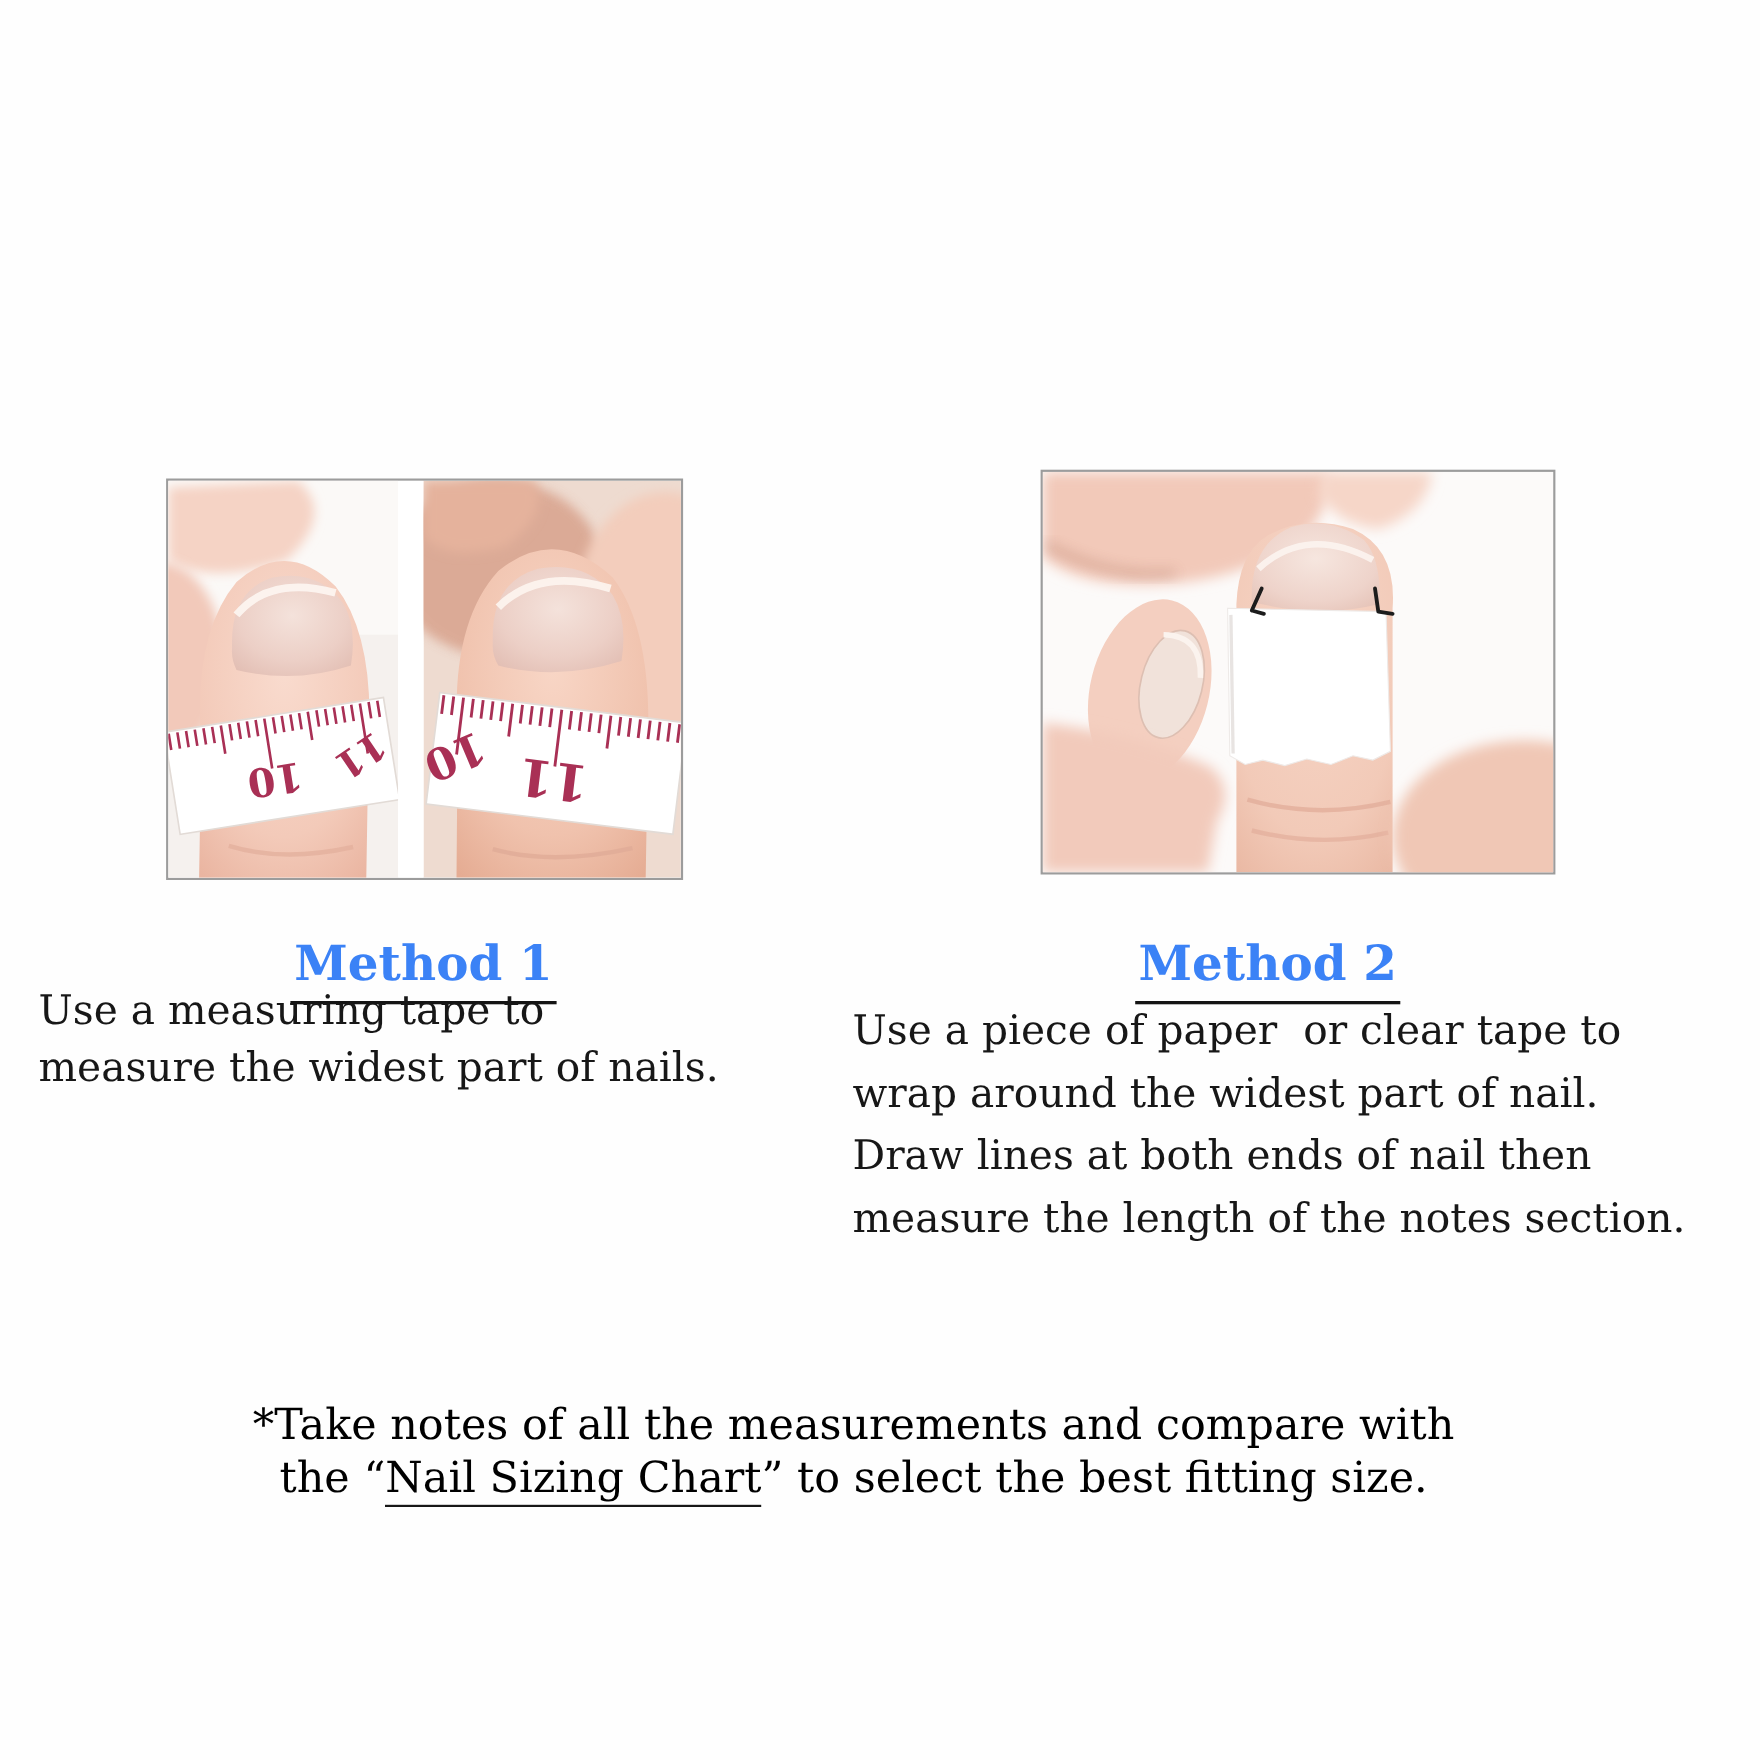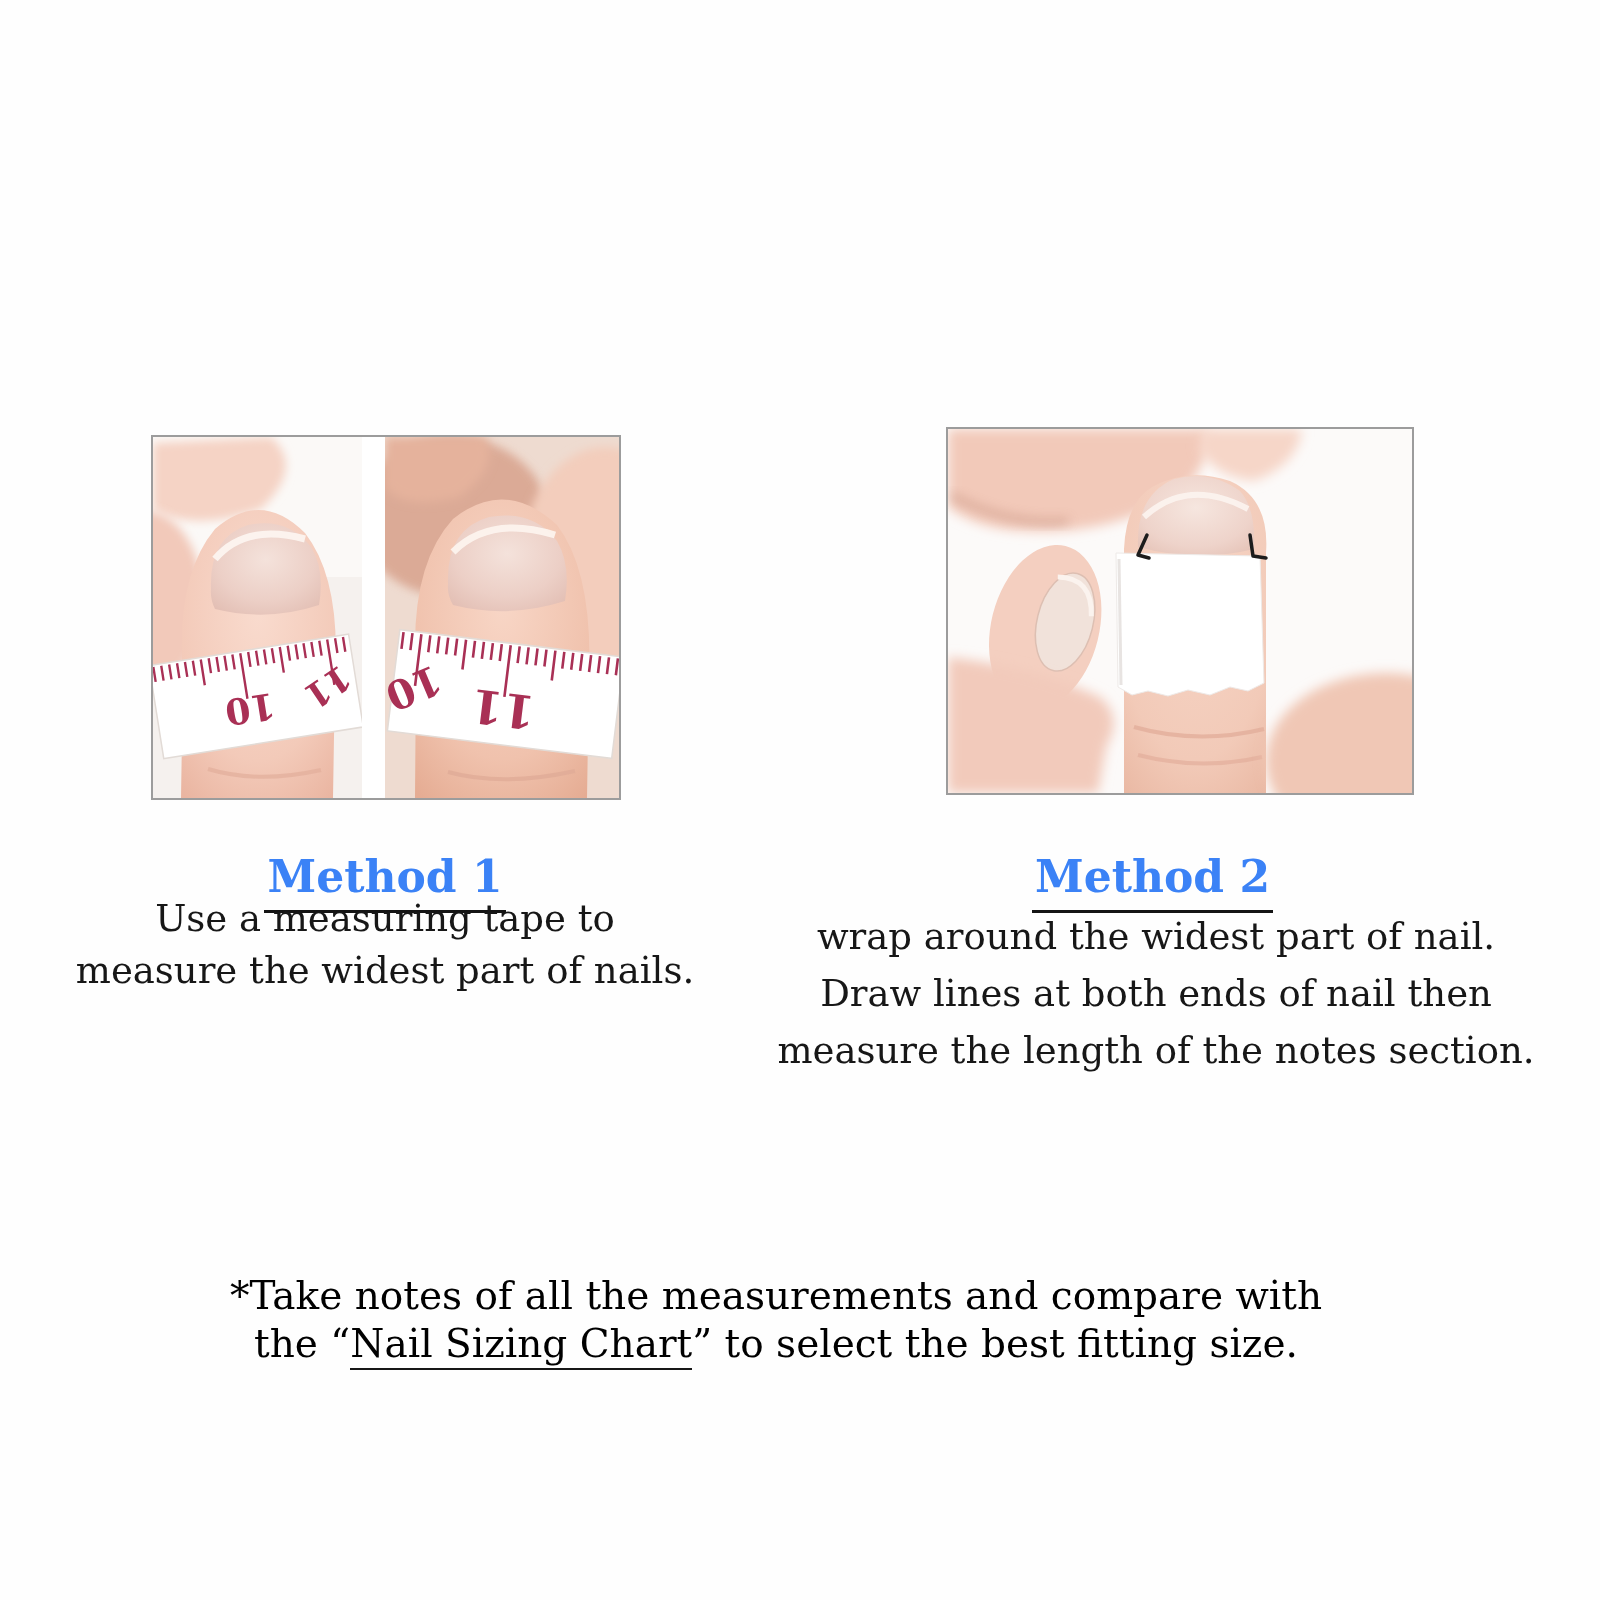--- a/index.html
+++ b/index.html
@@ -61,21 +61,21 @@
   .label-m2 { left: 775px; top: 820px; width: 755px; }
   .label-underline {
     display: inline-block;
     border-bottom: 3px solid #141414;
     padding: 0 3px 7px 3px;
   }
 
   
   .method-text {
     position: absolute;
-    text-align: center;
+    text-align: left;
     font-size: 37px;
     color: #171717;
   }
   .text-m1 { left: 35px;  top: 893px; width: 700px; line-height: 52px; }
   .text-m2 { left: 775px; top: 908px; width: 762px; line-height: 57px; }
   .line { display: block; white-space: pre; }
 
   
   .footer {
     position: absolute;
@@ -222,20 +222,21 @@
   </div>
   <div class="method-label label-m2">
     <span class="label-underline">Method 2</span>
   </div>
 
   <div class="method-text text-m1">
     <span class="line">Use a measuring tape to</span>
     <span class="line">measure the widest part of nails.</span>
   </div>
   <div class="method-text text-m2">
+    <span class="line">Use a piece of paper  or clear tape to</span>
     <span class="line">wrap around the widest part of nail.</span>
     <span class="line">Draw lines at both ends of nail then</span>
     <span class="line">measure the length of the notes section.</span>
   </div>
 
   <div class="footer">
     <span class="line">*Take notes of all the measurements and compare with</span>
     <span class="line"><span>the “</span><span class="chart-link">Nail Sizing Chart</span><span>” to select the best fitting size.</span></span>
   </div>
 

